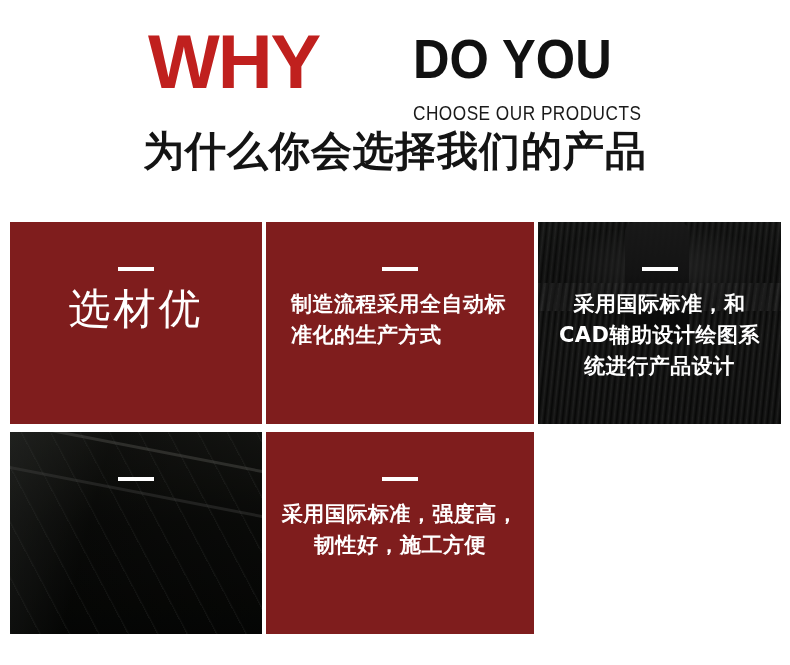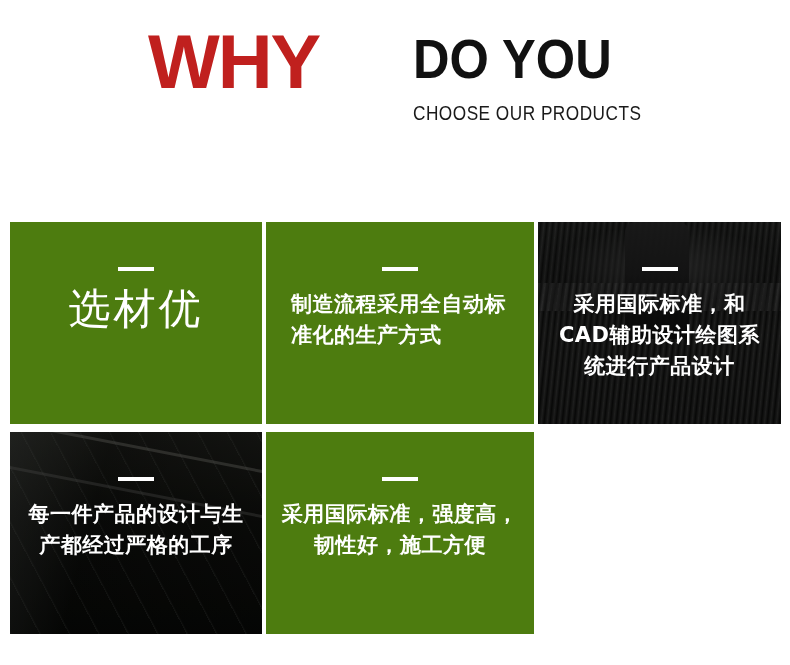--- a/index.html
+++ b/index.html
@@ -106,21 +106,21 @@
     row-gap: 8px;
   }
   .card {
     position: relative;
     overflow: hidden;
     display: flex;
     flex-direction: column;
     align-items: center;
     justify-content: flex-start;
   }
-  .card.blue { background: #4d7c0f; }
+  .card.blue { background: #7f1d1d; }
   .card.photo { background: #0c0c0c; }
 
   
   .photo-bg {
     position: absolute;
     inset: 0;
     z-index: 0;
   }
   .photo-a {
     background:
@@ -228,20 +228,21 @@
 <body>
 
 <div class="page">
 
   <div class="header">
     <div class="title-row">
       <span class="title-why">WHY</span>
       <span class="title-doyou">DO YOU</span>
       <span class="title-choose">CHOOSE OUR PRODUCTS</span>
     </div>
+    <div class="subtitle-cn">为什么你会选择我们的产品</div>
   </div>
 
   <div class="grid">
 
     <div class="card blue">
       <div class="dash"></div>
       <div class="card-text big">选材优</div>
     </div>
 
     <div class="card blue">
@@ -253,21 +254,20 @@
       <div class="photo-bg photo-a"></div>
       <div class="scrim"></div>
       <div class="dash"></div>
       <div class="card-text">采用国际标准，和CAD辅助设计绘图系统进行产品设计</div>
     </div>
 
     <div class="card photo">
       <div class="photo-bg photo-b"></div>
       <div class="scrim"></div>
       <div class="dash"></div>
-      <div class="card-text">每一件产品的设计与生产都经过严格的工序</div>
     </div>
 
     <div class="card blue">
       <div class="dash"></div>
       <div class="card-text">采用国际标准，强度高，韧性好，施工方便</div>
     </div>
 
 
   </div>
 </div>

